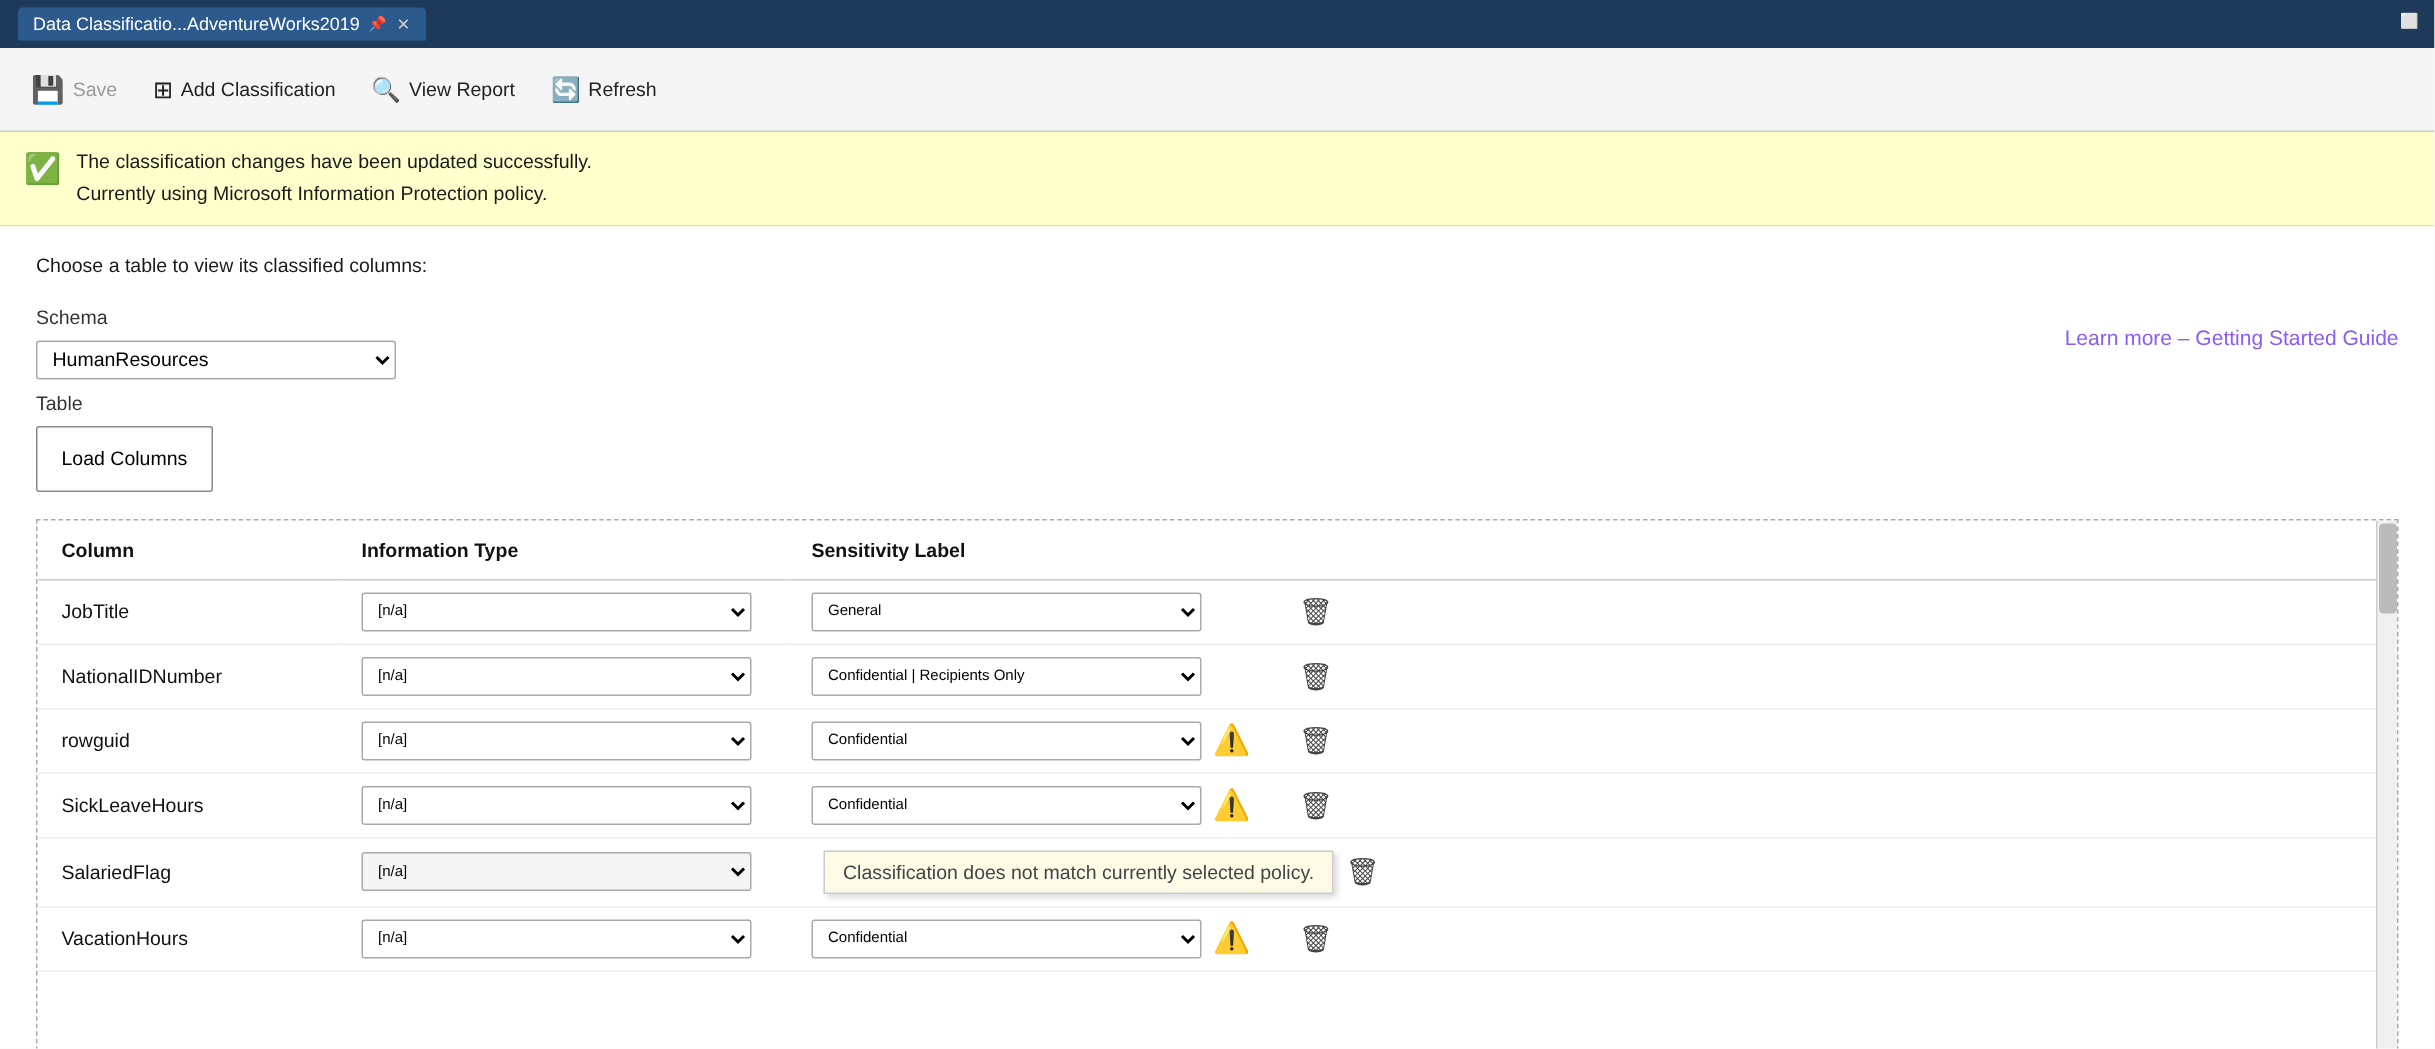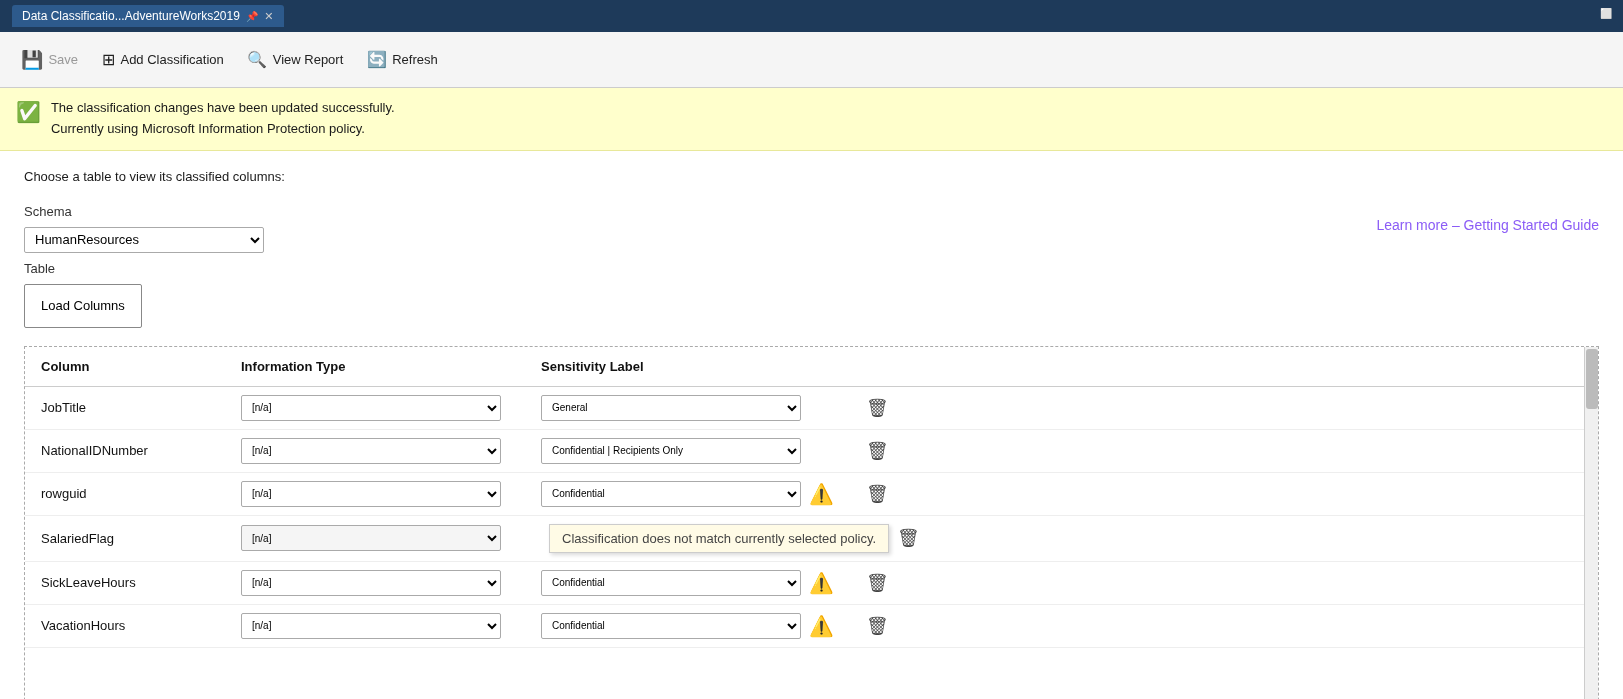--- a/index.html
+++ b/index.html
@@ -355,51 +355,51 @@
               </select>
               <span class="warning-icon" title="Classification does not match currently selected policy.">⚠️</span>
             </div>
           </td>
           <td>
             <span class="delete-icon">🗑</span>
           </td>
         </tr>
 
         <tr>
-          <td>SalariedFlag</td>
-          <td>
-            <select class="cell-dropdown" style="background:#f5f5f5;">
-              <option>[n/a]</option>
-            </select>
-          </td>
-          <td colspan="2">
-            <div class="cell-actions">
-              <span class="tooltip-box">Classification does not match currently selected policy.</span>
-              <span class="delete-icon">🗑</span>
-            </div>
-          </td>
-        </tr>
-
-        <tr>
           <td>SickLeaveHours</td>
           <td>
             <select class="cell-dropdown">
               <option>[n/a]</option><option>Banking</option>
             </select>
           </td>
           <td>
             <div class="cell-actions">
               <select class="cell-dropdown">
                 <option>General</option><option selected="">Confidential</option><option>Confidential | Recipients Only</option><option>Highly Confidential</option><option>Public</option>
               </select>
               <span class="warning-icon">⚠️</span>
             </div>
           </td>
           <td>
             <span class="delete-icon">🗑</span>
+          </td>
+        </tr>
+
+        <tr>
+          <td>SalariedFlag</td>
+          <td>
+            <select class="cell-dropdown" style="background:#f5f5f5;">
+              <option>[n/a]</option>
+            </select>
+          </td>
+          <td colspan="2">
+            <div class="cell-actions">
+              <span class="tooltip-box">Classification does not match currently selected policy.</span>
+              <span class="delete-icon">🗑</span>
+            </div>
           </td>
         </tr>
 
         <tr>
           <td>VacationHours</td>
           <td>
             <select class="cell-dropdown">
               <option>[n/a]</option>
             </select>
           </td>

